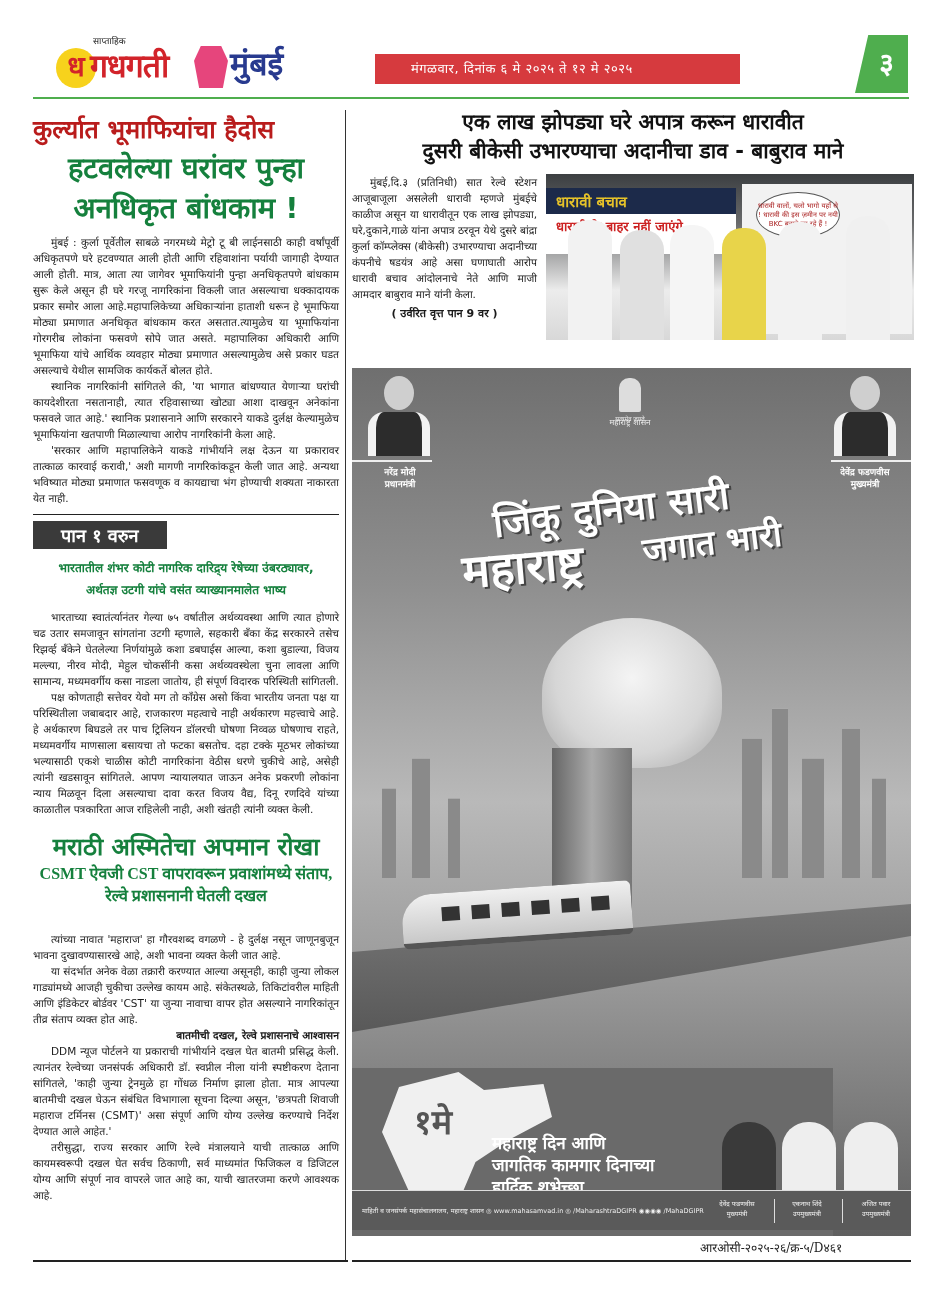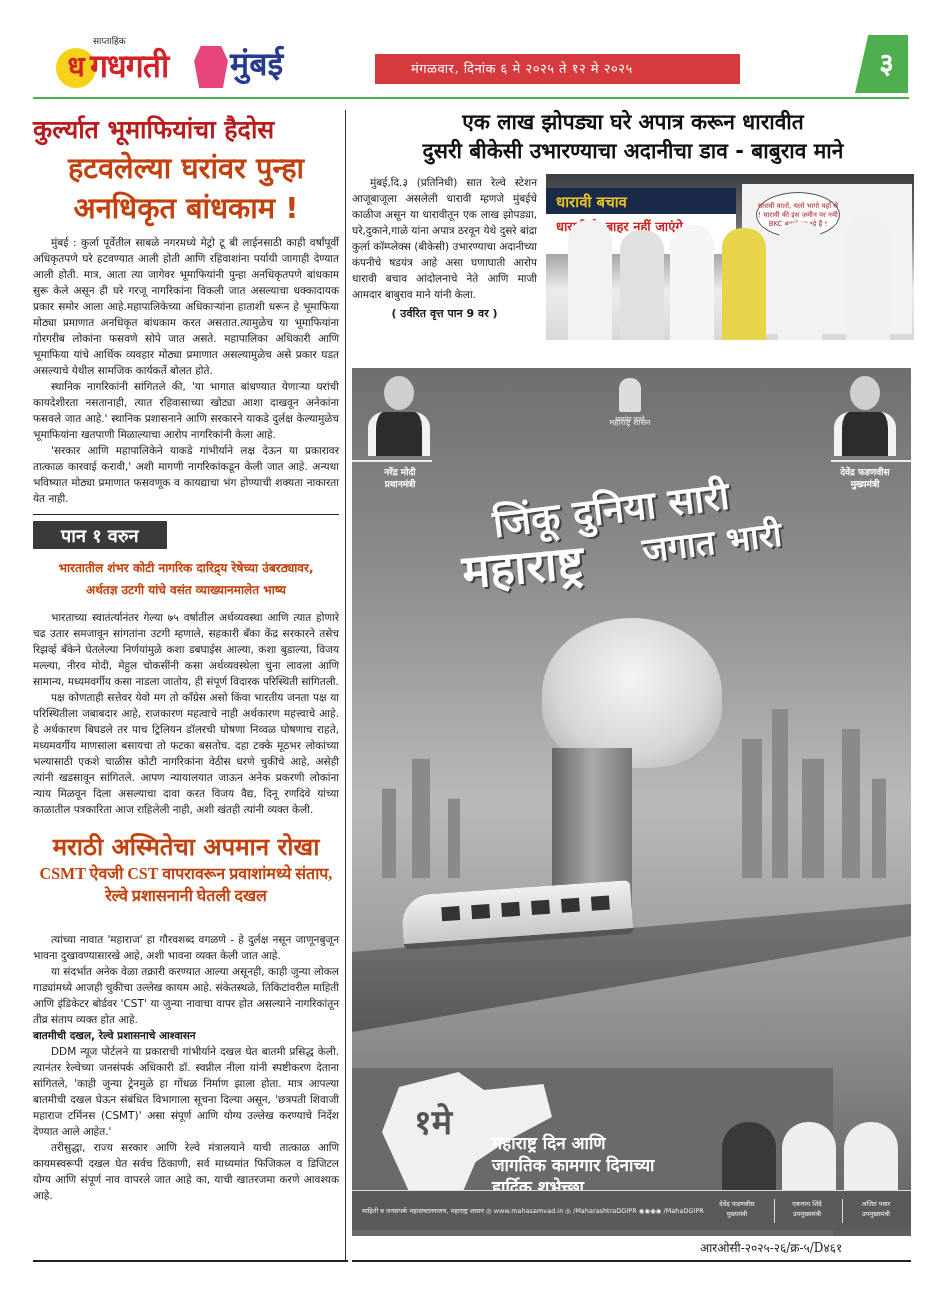--- a/index.html
+++ b/index.html
@@ -17,38 +17,38 @@
   .date-bar { position: absolute; left: 375px; top: 24px; width: 365px; height: 30px; background: #d63a3e; color: #fff; font-size: 13px; line-height: 30px; padding-left: 36px; letter-spacing: 0.5px; }
   .page-num { position: absolute; left: 855px; top: 5px; width: 53px; height: 58px; background: #4fae4e; clip-path: polygon(25% 0, 100% 0, 100% 100%, 0 100%); color: #fff; font-size: 28px; font-weight: bold; text-align: center; line-height: 58px; padding-left: 10px; }
   .mast-rule { position: absolute; left: 33px; top: 67px; width: 876px; height: 2px; background: #4fae4e; }
 
   
   .col-rule { position: absolute; left: 345px; top: 110px; width: 1px; height: 1150px; background: #333; }
   .left-col { position: absolute; left: 33px; top: 108px; width: 306px; }
   .right-col { position: absolute; left: 352px; top: 108px; width: 562px; }
 
   .h-bold { font-weight: bold; text-align: left; color: #b91c1c; }
-  .h-light { text-align: center; color: #c2410c; }
+  .h-light { text-align: center; color: #15803d; }
   .body-text { font-size: 10.5px; line-height: 16px; text-align: justify; color: #1a1a1a; font-family: "DejaVu Sans", sans-serif; }
   .body-text p { text-indent: 18px; }
   .lead { font-weight: normal; }
 
   .art1-kicker { font-size: 25px; line-height: 36px; margin-top: 4px; }
   .art1-head { font-size: 29px; line-height: 40px; margin-top: 0; }
   .art1-body { margin-top: 6px; }
 
   .section-rule { height: 1px; background: #222; margin: 8px 0 4px 0; }
   .tag-box { display: inline-block; background: #3a3a3a; color: #fff; font-weight: bold; font-size: 18px; padding: 2px 28px; margin-top: 2px; }
   .art2-head { font-size: 12px; line-height: 22px; margin-top: 8px; }
   .art2-body { margin-top: 8px; }
 
   .art3-head { font-size: 24px; line-height: 32px; margin-top: 14px; }
   .art3-sub { font-size: 16px; line-height: 22px; font-family: "Liberation Serif", "DejaVu Serif", serif; }
   .art3-body { margin-top: 24px; }
-  .subhead { text-align: left; font-weight: bold; text-indent: 0 !important; }
+  .subhead { text-align: right; font-weight: bold; text-indent: 0 !important; }
   .left-bottom-rule { position: absolute; left: 33px; top: 1260px; width: 315px; height: 2px; background: #222; }
 
   
   .rt-head { font-size: 21px; line-height: 29px; font-weight: bold; text-align: center; }
   .rt-body-wrap { position: relative; height: 190px; margin-top: 8px; }
   .rt-text { position: absolute; left: 0; top: 0; width: 185px; }
   .rt-cont { text-align: center; font-weight: bold; font-size: 11px; margin-top: 4px; text-indent: 0 !important; }
   .rt-photo { position: absolute; left: 194px; top: 0; width: 368px; height: 166px; background: linear-gradient(180deg, #3c3f42 0%, #6a6b6c 30%, #ececec 70%, #d8d8d8 100%); overflow: hidden; }
   .banner-l { position: absolute; left: 0; top: 14px; width: 190px; height: 66px; background: #fff; }
   .banner-l .b1 { background: #1c2a4a; color: #e6c229; font-size: 15px; font-weight: bold; padding: 3px 10px; }

